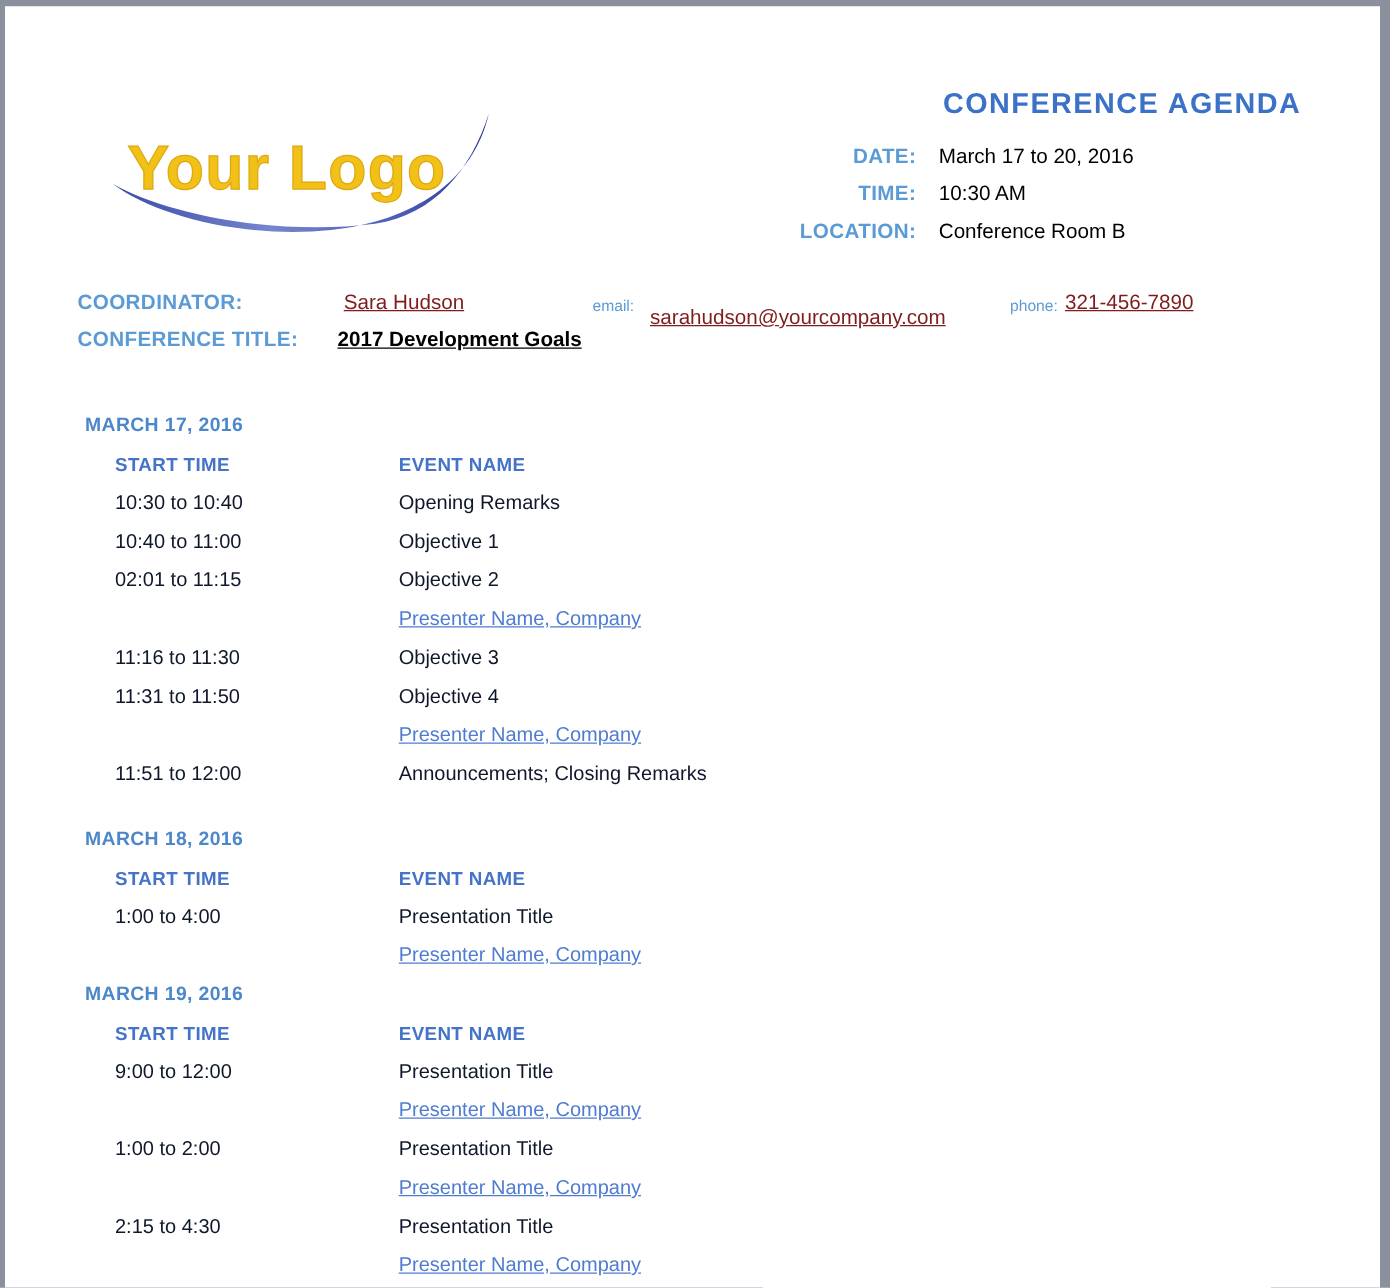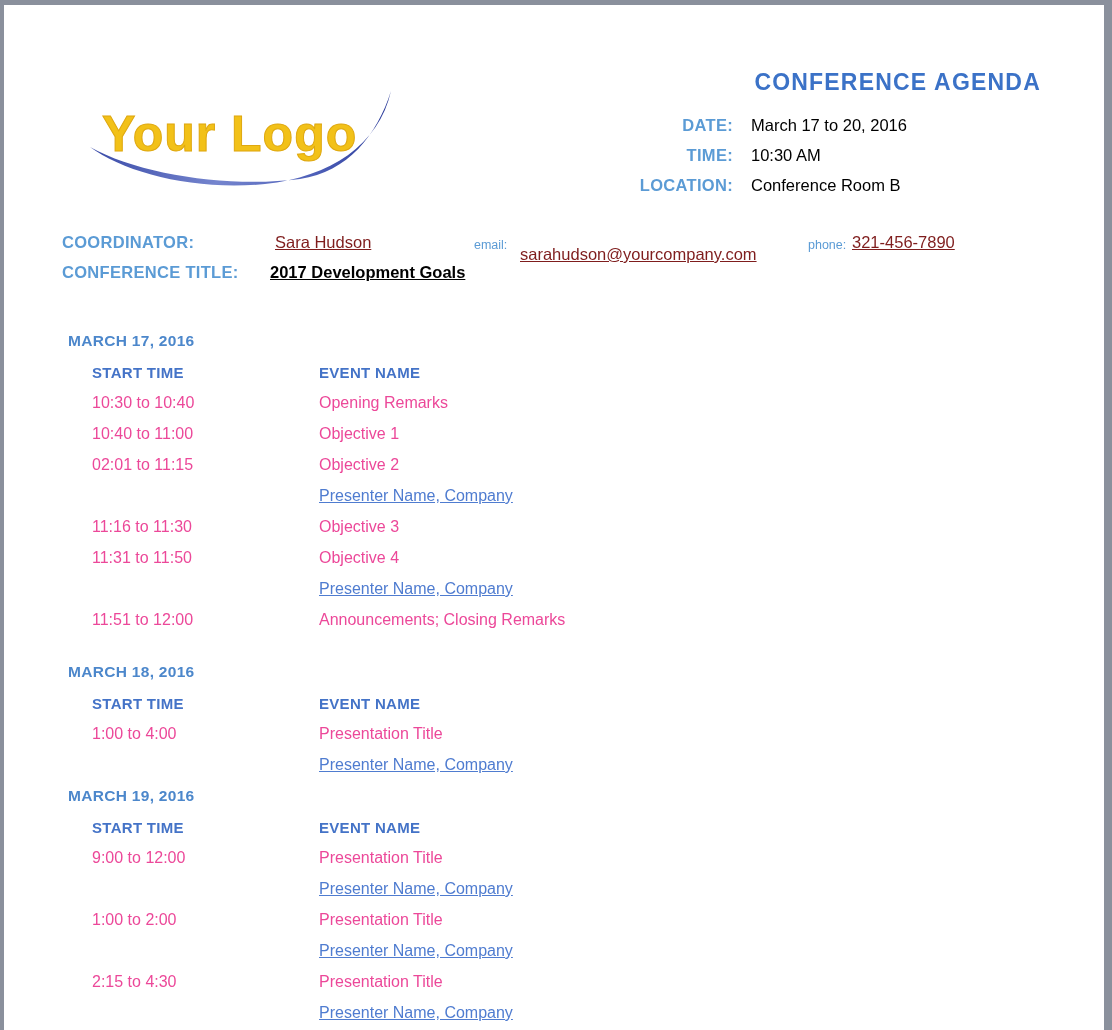--- a/index.html
+++ b/index.html
@@ -41,21 +41,21 @@
   .schedule{position:absolute;left:0;top:314px;width:100%;}
   .line{height:31px;display:flex;align-items:flex-end;white-space:nowrap;}
   .day-section:nth-of-type(2){margin-top:21px;}
   .day-date{
     margin-left:64px;
     font-size:15.5px;font-weight:bold;color:#4C87CB;letter-spacing:0.3px;
   }
   .col-time{margin-left:88px;width:227px;}
   .col-event{}
   .hdr{font-size:15px;font-weight:bold;color:#4473C7;letter-spacing:0.3px;}
-  .cell{font-size:16px;color:#ec4899;}
+  .cell{font-size:16px;color:#0f172a;}
   .presenter{font-size:16px;color:#4F7CD0;text-decoration:underline;}
 </style>
 </head>
 <body>
 
 <div class="page">
 
   <div class="logo">
     <svg width="305" height="105" viewBox="0 0 305 105">
       <defs>

